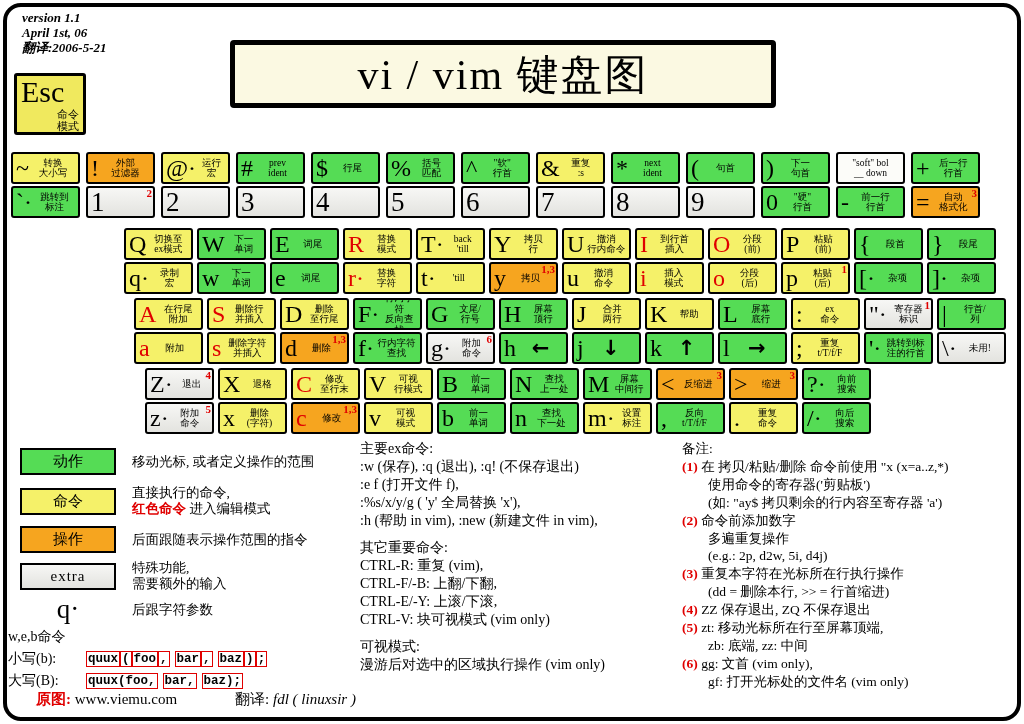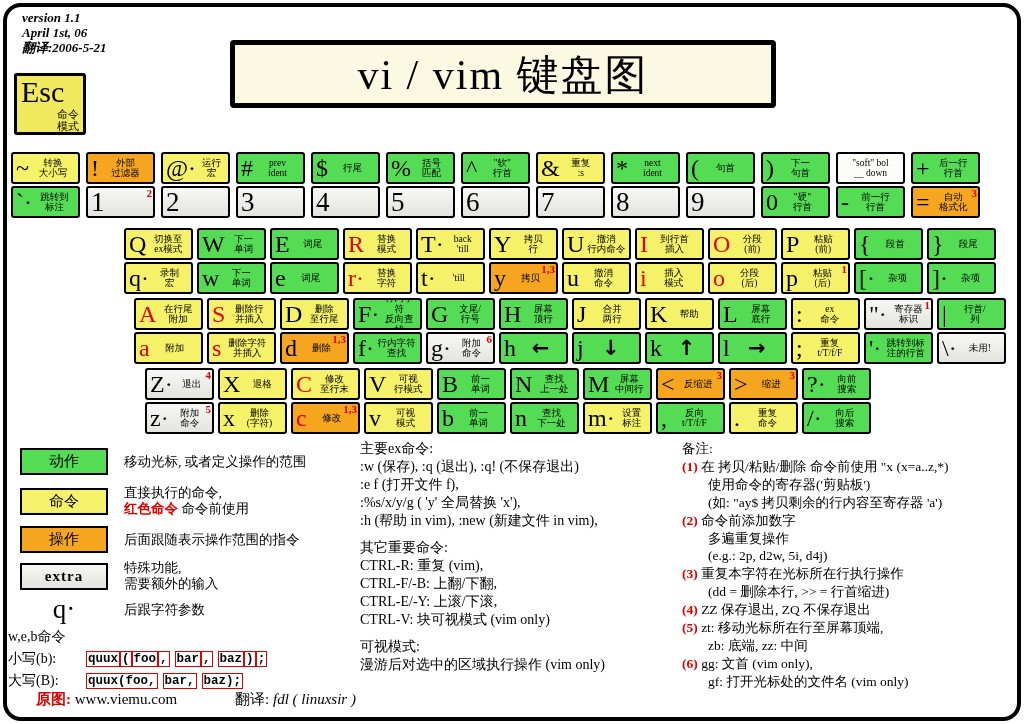--- a/index.html
+++ b/index.html
@@ -37,24 +37,24 @@
   
   .b{font-weight:normal}
   .r{color:#e00000;font-weight:bold}
   .i{font-style:italic}
   .tline{min-height:16px}
   .spacer{height:9px}
   .ind{padding-left:26px}
   
   #legend{position:absolute;left:20px;top:448px;width:335px}
   .leg-item{position:absolute;display:flex;align-items:center}
-  .lgbox{box-sizing:border-box;width:88px;height:27px;border:2px solid #000;
+  .lgbox{box-sizing:border-box;width:96px;height:27px;border:2px solid #000;
          display:flex;align-items:center;justify-content:center;font-size:15px;flex:none}
   .lg-none{border:none;font-size:27px;background:none}
-  .lg-serif{font-weight:bold;letter-spacing:1px}
+  .lg-serif{font-weight:normal;letter-spacing:1px}
   .leg-desc{margin-left:16px;font-size:13.5px;line-height:16px}
   
   #ex-col{position:absolute;left:360px;top:440px;width:322px;font-size:14px}
   #ex-col .tline{min-height:17px}
   #notes-col{position:absolute;left:682px;top:440px;width:338px;font-size:13.5px}
   #notes-col .tline{min-height:16.5px}
   
   #word-example{position:absolute;left:8px;top:628px;font-size:14px}
   #word-example .wtitle{font-size:14px;margin-bottom:4px}
   .wrow{display:flex;align-items:center;margin-bottom:4px}
@@ -626,21 +626,21 @@
     <div class="leg-item" style="top: 0px;">
       <div class="lgbox c-green">动作</div>
       <div class="leg-desc">
         <div class="tline"><span>移动光标, 或者定义操作的范围</span></div>
       </div>
     </div>
     <div class="leg-item" style="top: 37px;">
       <div class="lgbox c-yellow">命令</div>
       <div class="leg-desc">
         <div class="tline"><span>直接执行的命令,</span></div>
-        <div class="tline"><span class="r">红色命令</span><span> 命令前使用</span></div>
+        <div class="tline"><span class="r">红色命令</span><span> 进入编辑模式</span></div>
       </div>
     </div>
     <div class="leg-item" style="top: 78px;">
       <div class="lgbox c-orange">操作</div>
       <div class="leg-desc">
         <div class="tline"><span>后面跟随表示操作范围的指令</span></div>
       </div>
     </div>
     <div class="leg-item" style="top: 112px;">
       <div class="lgbox c-gray lg-serif">extra</div>

